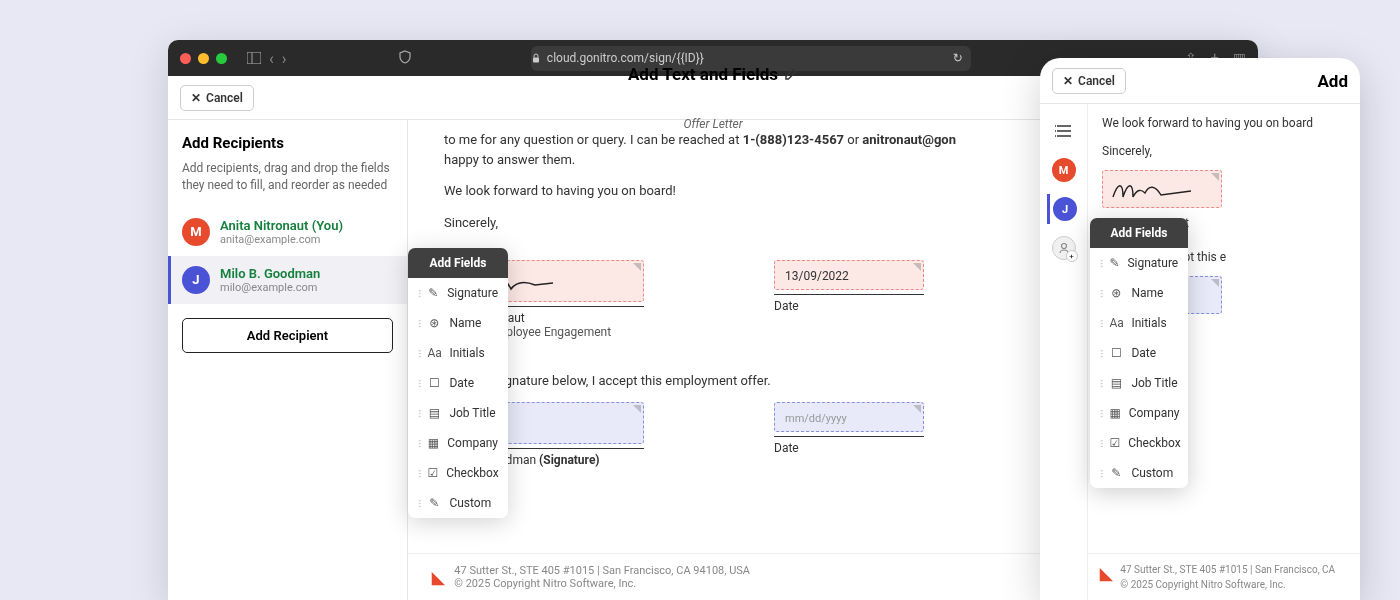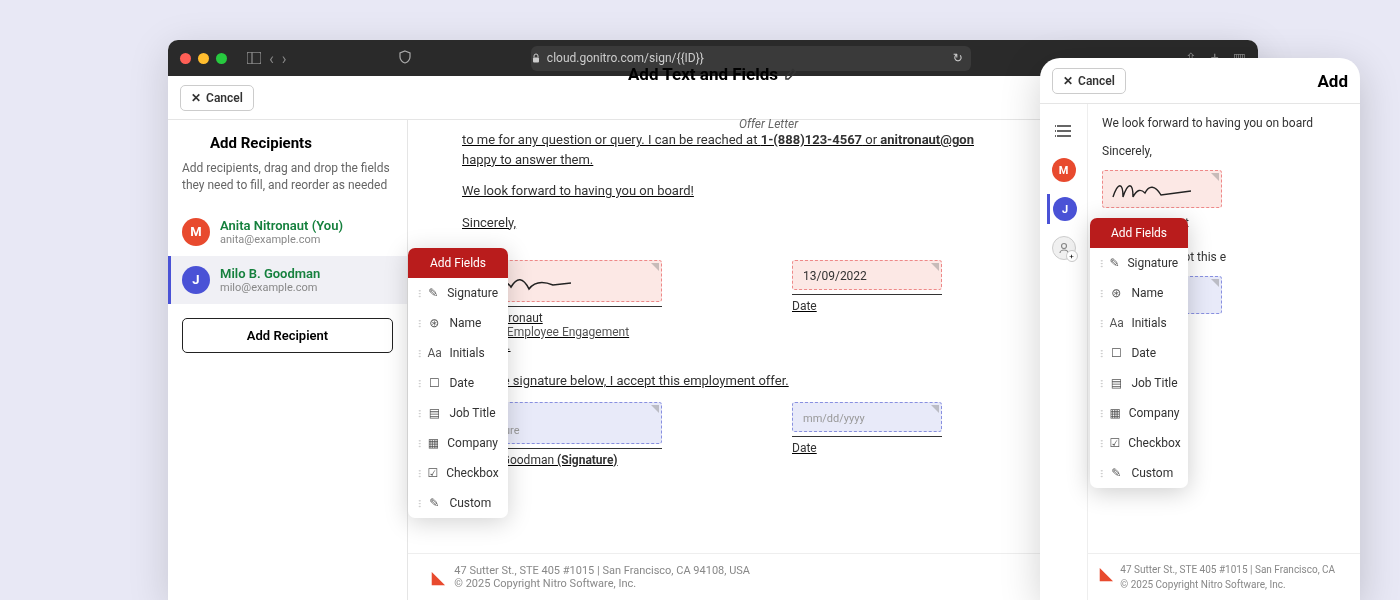--- a/index.html
+++ b/index.html
@@ -13,39 +13,39 @@
 .tl-yellow { background: #ffbd2e; }
 .tl-green { background: #27c93f; }
 .browser-icons { color: #888; display: flex; gap: 12px; font-size: 13px; margin-left: 12px; }
 .nav-arrow { color: #888; cursor: pointer; }
 .shield-icon { color: #aaa; margin-left: auto; margin-right: 8px; }
 .url-bar { background: #3a3a3a; border-radius: 6px; height: 25px; flex: 0 0 440px; display: flex; align-items: center; justify-content: center; color: #ccc; font-size: 12px; gap: 6px; margin: 0 auto; }
 .url-right-icons { display: flex; gap: 14px; color: #888; margin-left: auto; font-size: 14px; }
 
 .app-header { height: 44px; border-bottom: 1px solid #e5e5e5; display: flex; align-items: center; padding: 0 12px; position: relative; }
 .cancel-btn { border: 1px solid #ccc; background: #fff; border-radius: 5px; padding: 5px 10px; font-size: 12px; font-weight: 600; color: #333; display: flex; align-items: center; gap: 5px; cursor: pointer; }
-.header-center { position: absolute; left: 50%; transform: translateX(-50%); text-align: right; }
+.header-center { position: absolute; left: 50%; transform: translateX(-50%); text-align: center; }
 .header-title { font-size: 17px; font-weight: 700; display: flex; align-items: center; gap: 6px; justify-content: center; }
 .header-sub { font-size: 12px; font-style: italic; color: #666; margin-top: 33px; }
 
 .app-body { display: flex; height: calc(100% - 80px); }
 .sidebar { width: 240px; border-right: 1px solid #e5e5e5; padding: 14px 0 0 0; }
-.sidebar-title { font-size: 15px; font-weight: 700; padding: 0 14px 8px; margin-left: 28px; }
+.sidebar-title { font-size: 15px; font-weight: 700; padding: 0 14px 8px; }
 .sidebar-desc { font-size: 12px; color: #666; padding: 0 14px 14px; line-height: 1.4; }
 .recipient { display: flex; align-items: center; gap: 10px; padding: 10px 14px; cursor: pointer; }
 .recipient.active { background: #f0f0f5; border-left: 3px solid #4a52d6; padding-left: 11px; }
 .avatar { width: 28px; height: 28px; border-radius: 50%; display: flex; align-items: center; justify-content: center; color: #fff; font-weight: 700; font-size: 13px; flex-shrink: 0; }
 .avatar-m { background: #e84a2e; }
 .avatar-j { background: #4a52d6; }
 .recipient-info { flex: 1; min-width: 0; }
 .recipient-name { font-size: 13px; font-weight: 600; color: #15803d; }
 .recipient-email { font-size: 11px; color: #888; }
 .add-recipient-btn { margin: 14px; width: calc(100% - 28px); border: 1.5px solid #222; background: #fff; border-radius: 5px; padding: 9px; font-size: 13px; font-weight: 600; cursor: pointer; }
 
-.doc-area { flex: 1; padding: 10px 54px 0; position: relative; overflow: hidden; text-decoration: underline; }
+.doc-area { flex: 1; padding: 10px 36px 0; position: relative; overflow: hidden; }
 .doc-text { font-size: 13px; color: #333; line-height: 1.5; }
 .doc-text p { margin-bottom: 12px; }
 .phone-bold { font-weight: 700; }
 .sig-row { display: flex; gap: 130px; margin-top: 6px; }
 .sig-block { flex: 0 0 200px; }
 .sig-field { border: 1.5px dashed #e88; background: #fce8e5; height: 42px; border-radius: 3px; position: relative; margin-bottom: 3px; margin-top: 16px; }
 .sig-field-blue { border: 1.5px dashed #8890e0; background: #e8eaf9; height: 42px; border-radius: 3px; position: relative; margin-bottom: 3px; }
 .sig-svg { position: absolute; left: 8px; top: 6px; }
 .sig-underline { border-bottom: 1.5px solid #333; height: 2px; margin-bottom: 4px; }
 .sig-label { font-size: 12px; color: #333; margin-top: 2px; }
@@ -55,21 +55,21 @@
 .corner-marker { position: absolute; right: 2px; top: 2px; width: 0; height: 0; border-left: 8px solid transparent; border-top: 8px solid rgba(120,120,120,0.4); }
 .sig-name-bold { font-weight: 700; }
 .accept-text { font-size: 13px; color: #333; margin: 20px 0 14px; }
 
 .footer { position: absolute; bottom: 0; left: 0; right: 0; border-top: 1px solid #eee; padding: 10px 24px; display: flex; align-items: center; gap: 10px; font-size: 11px; color: #888; background: #fff; }
 .footer-logo { color: #e84a2e; font-size: 16px; font-weight: 700; }
 .footer-right { margin-left: auto; color: #888; }
 .footer-right .brand { color: #e84a2e; font-weight: 600; }
 
 .fields-popover { position: absolute; left: 408px; top: 248px; width: 100px; background: #fff; border-radius: 7px; box-shadow: 0 4px 24px rgba(0,0,0,0.18); z-index: 50; overflow: hidden; }
-.fields-header { background: #b91c1c; color: #fff; font-size: 12px; font-weight: 400; padding: 8px 12px; text-align: center; }
+.fields-header { background: #404040; color: #fff; font-size: 12px; font-weight: 700; padding: 8px 12px; text-align: center; }
 .field-item { display: flex; align-items: center; gap: 8px; padding: 8px 10px; font-size: 12px; color: #333; cursor: grab; }
 .grip { color: #ccc; font-size: 10px; letter-spacing: -2px; }
 .field-icon { width: 14px; text-align: center; color: #555; }
 
 .mobile-window { position: absolute; left: 1040px; top: 58px; width: 320px; height: 542px; background: #fff; border-radius: 20px 20px 0 0; box-shadow: 0 10px 40px rgba(0,0,0,0.18); overflow: hidden; }
 .mobile-header { height: 46px; border-bottom: 1px solid #e5e5e5; display: flex; align-items: center; padding: 0 12px; }
 .mobile-title { font-size: 17px; font-weight: 700; margin-left: auto; }
 .mobile-body { display: flex; height: calc(100% - 46px); }
 .mobile-sidebar { width: 48px; border-right: 1px solid #eee; display: flex; flex-direction: column; align-items: center; padding-top: 12px; gap: 12px; }
 .mobile-sb-icon { width: 30px; height: 30px; display: flex; align-items: center; justify-content: center; color: #666; }

